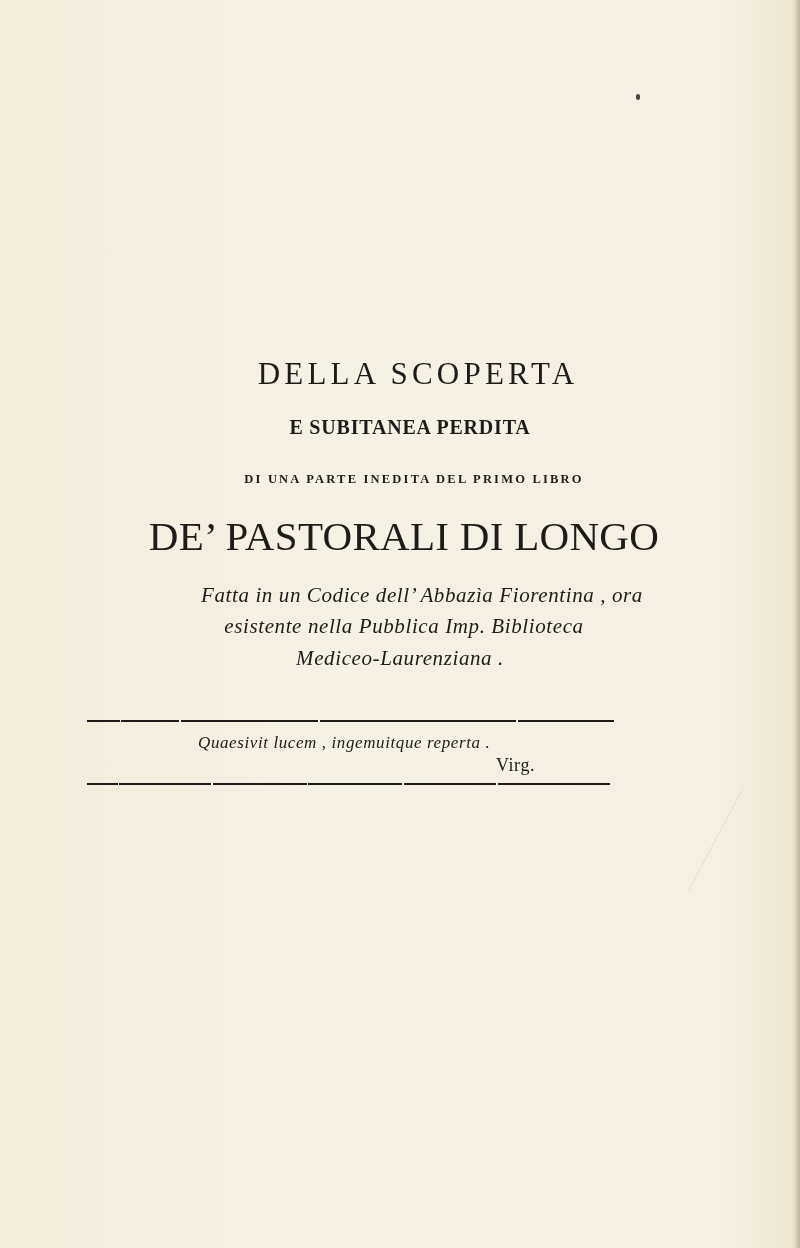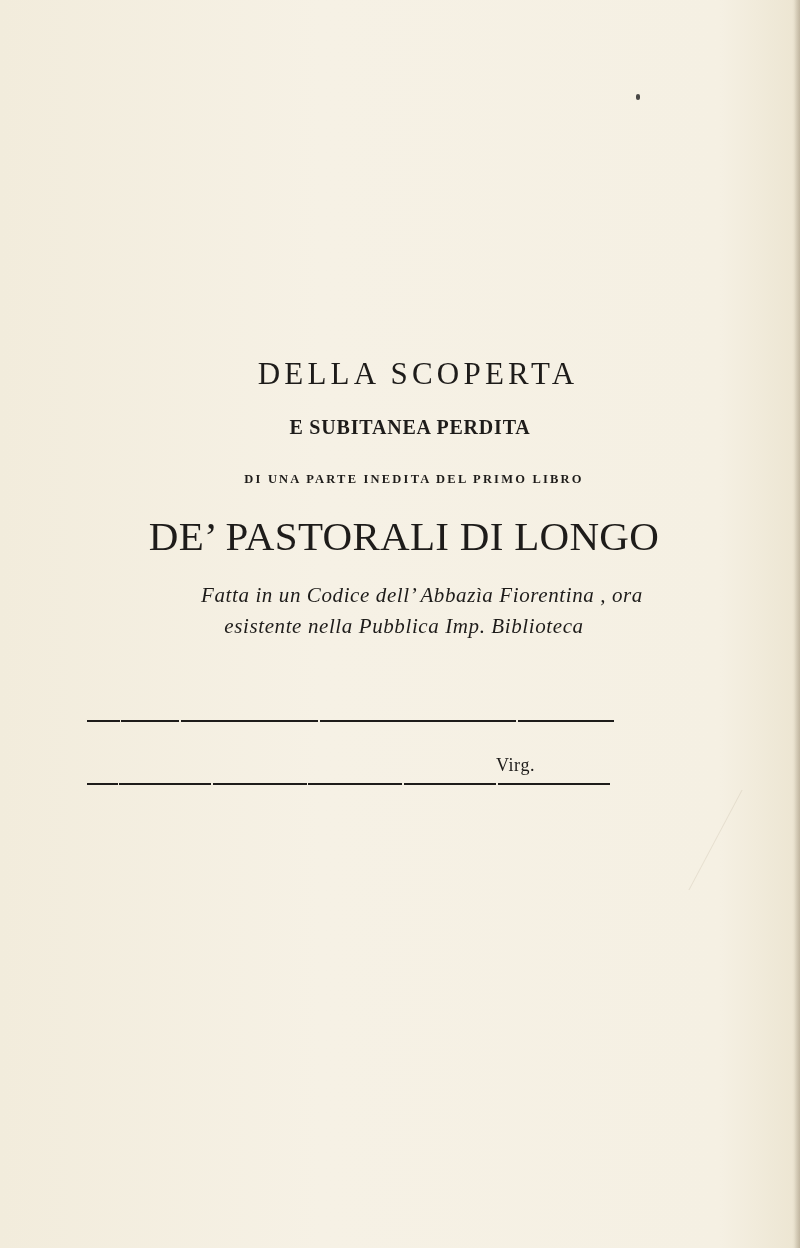--- a/index.html
+++ b/index.html
@@ -116,29 +116,31 @@
   <div class="edge-shadow"></div>
   <div class="speck"></div>
 
   <div class="line title1">DELLA SCOPERTA</div>
   <div class="line title2">E SUBITANEA PERDITA</div>
   <div class="line title3">DI UNA PARTE INEDITA DEL PRIMO LIBRO</div>
   <div class="line title4">DE’ PASTORALI DI LONGO</div>
 
   <div class="line subtitle sub1">Fatta in un Codice dell’ Abbazìa Fiorentina , ora</div>
   <div class="line subtitle sub2">esistente nella Pubblica Imp. Biblioteca</div>
+  <div class="line subtitle sub3">Mediceo-Laurenziana .</div>
 
   <div>
     <div class="rule-seg" style="left:87px;top:720px;width:33px;"></div>
     <div class="rule-seg" style="left:121px;top:720px;width:58px;"></div>
     <div class="rule-seg" style="left:181px;top:720px;width:137px;"></div>
     <div class="rule-seg" style="left:320px;top:720px;width:196px;"></div>
     <div class="rule-seg" style="left:518px;top:720px;width:96px;"></div>
   </div>
 
+  <div class="motto">Quaesivit lucem , ingemuitque reperta .</div>
   <div class="attrib">Virg.</div>
 
   <div>
     <div class="rule-seg" style="left:87px;top:783px;width:31px;"></div>
     <div class="rule-seg" style="left:119px;top:783px;width:92px;"></div>
     <div class="rule-seg" style="left:213px;top:783px;width:94px;"></div>
     <div class="rule-seg" style="left:308px;top:783px;width:94px;"></div>
     <div class="rule-seg" style="left:404px;top:783px;width:92px;"></div>
     <div class="rule-seg" style="left:498px;top:783px;width:112px;"></div>
   </div>

